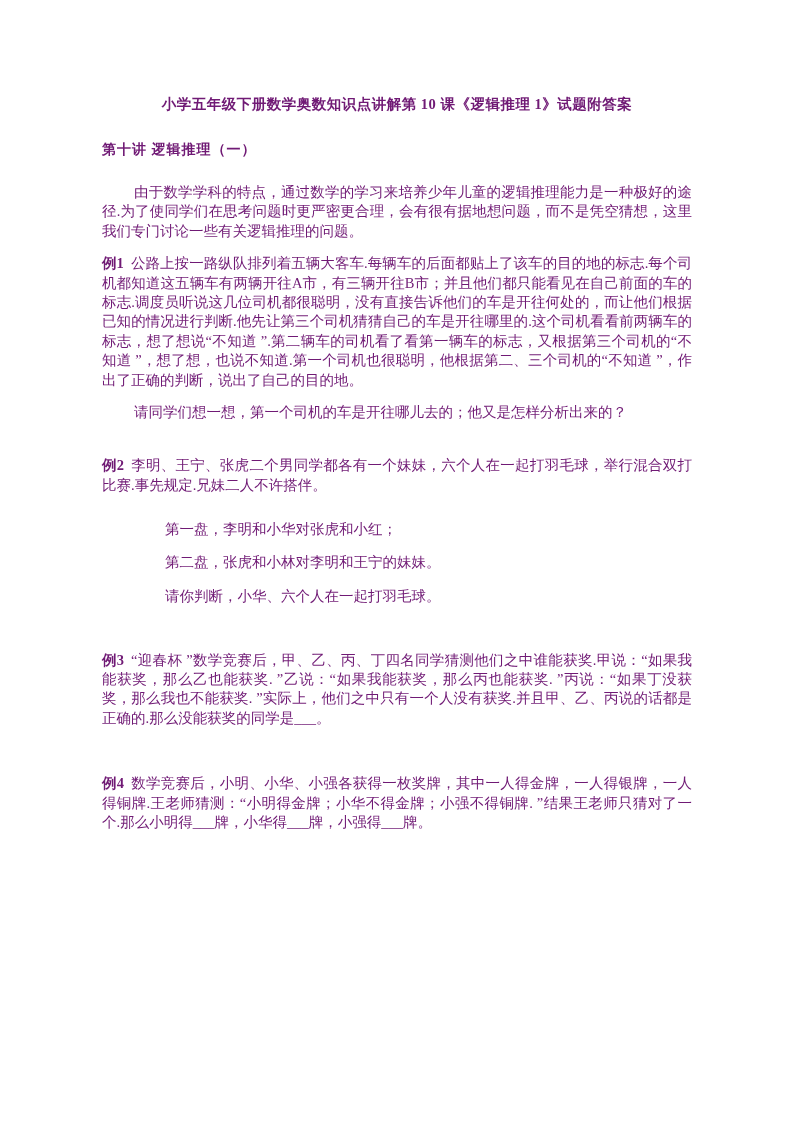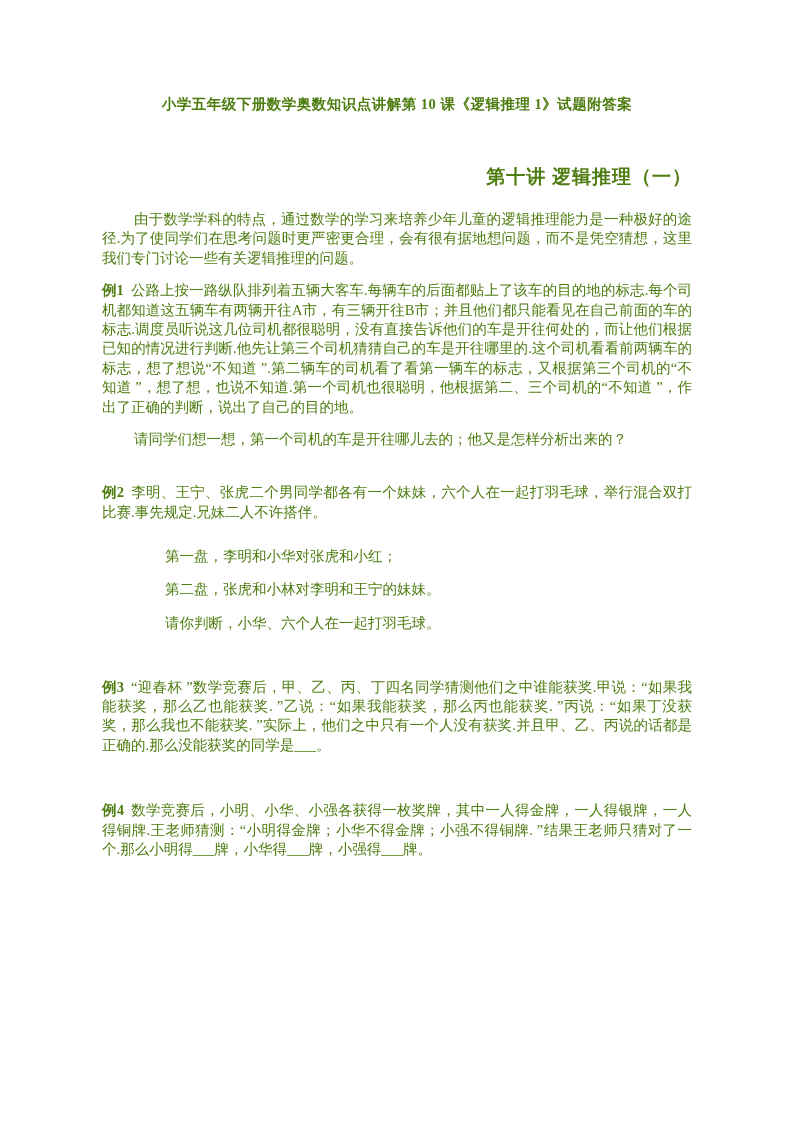--- a/index.html
+++ b/index.html
@@ -7,39 +7,39 @@
     padding: 0;
     background: #ffffff;
   }
   .page {
     position: relative;
     width: 793px;
     height: 1122px;
     background: #ffffff;
     overflow: hidden;
     font-family: "Liberation Serif", "DejaVu Serif", serif;
-    color: #4d7c0f;
+    color: #701a75;
   }
   .content {
     box-sizing: border-box;
     padding: 96px 101px 0 102px; 
   }
   .doc-title {
     font-size: 14.5px;
     line-height: 16px;
     font-weight: bold;
     text-align: center;
     letter-spacing: 0.5px;
   }
   .heading {
-    margin: 53px 0 0 0;
-    font-size: 19px;
+    margin: 26px 0 0 0;
+    font-size: 14px;
     line-height: 24px;
     font-weight: bold;
-    text-align: right;
+    text-align: left;
     letter-spacing: 1px;
   }
   .para {
     margin: 0;
     font-size: 14.5px;
     line-height: 19.4px;
     text-align: justify;
     word-break: break-word;
   }
   .indent2 { text-indent: 32px; }

